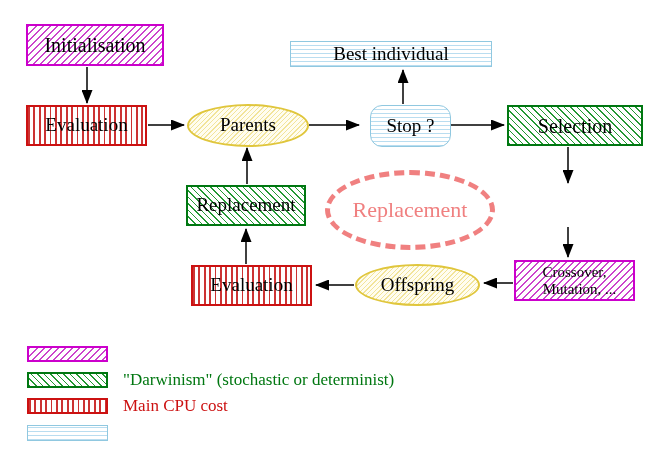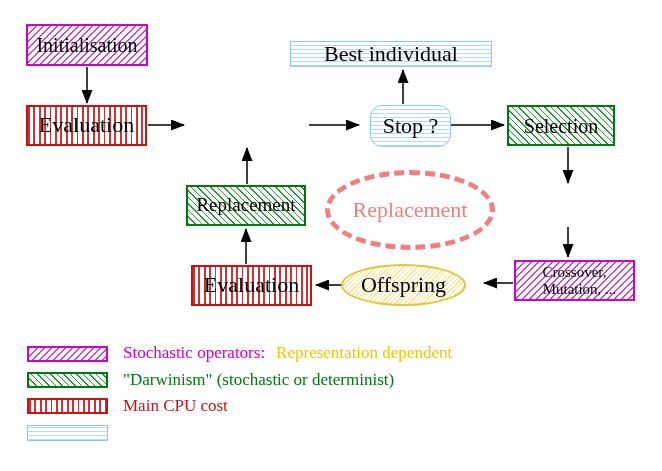--- a/index.html
+++ b/index.html
@@ -30,21 +30,21 @@
   }
   .ellipse-yellow{
     border:2px solid var(--yellow-border,#E0C63C);border-radius:50%;
     background:repeating-linear-gradient(135deg,#f2e49a 0,#f2e49a 1px,#fffdf0 1px,#fffdf0 3.3px);
   }
   .rounded{border-radius:12px;margin-left:8px;}
   .generation{
     border:5px dashed var(--salmon,#F08080);border-radius:50%;
     color:var(--salmon,#F08080);font-size:22px;background:transparent;
   }
-  .fs20{font-size:20px;} .fs21{font-size:22px;}
+  .fs20{font-size:20px;} .fs21{font-size:19px;}
   .crossover-label{font-size:15px;align-items:center;}
   .crossover-label .l2{display:block;text-indent:10px;}
   .legend-swatch{position:absolute;left:27px;width:81px;height:16px;box-sizing:border-box;}
   .legend-text{position:absolute;left:123px;font-size:17px;line-height:22px;white-space:nowrap;}
   .lt-magenta{color:var(--magenta,#CC00CC);}
   .lt-gold{color:var(--gold-text,#EEC900);margin-left:11px;}
   .lt-green{color:var(--dark-green,#007711);}
   .lt-red{color:var(--crimson,#CC1111);}
   .lt-cyan{color:var(--light-blue-text,#99CCEE);}
 </style>
@@ -65,66 +65,66 @@
     <line x1="444" y1="125" x2="504" y2="125" stroke="#000" stroke-width="1.5" marker-end="url(#ah)"></line>
     <line x1="403" y1="104" x2="403" y2="70" stroke="#000" stroke-width="1.5" marker-end="url(#ah)"></line>
     <line x1="568" y1="147" x2="568" y2="183" stroke="#000" stroke-width="1.5" marker-end="url(#ah)"></line>
     <line x1="568" y1="227" x2="568" y2="257" stroke="#000" stroke-width="1.5" marker-end="url(#ah)"></line>
     <line x1="513" y1="283" x2="484" y2="283" stroke="#000" stroke-width="1.5" marker-end="url(#ah)"></line>
     <line x1="354" y1="285" x2="316" y2="285" stroke="#000" stroke-width="1.5" marker-end="url(#ah)"></line>
     <line x1="246" y1="264" x2="246" y2="229" stroke="#000" stroke-width="1.5" marker-end="url(#ah)"></line>
     <line x1="247" y1="184" x2="247" y2="148" stroke="#000" stroke-width="1.5" marker-end="url(#ah)"></line>
   </svg>
 
-  <div class="node hatch-magenta fs20" style="left:26px;top:24px;width:122px;height:42px;">
+  <div class="node hatch-magenta fs20" style="left:26px;top:24px;width:138px;height:42px;">
     <span>Initialisation</span>
   </div>
 
   <div class="node lines-red fs21" style="left:26px;top:105px;width:121px;height:41px;">
     <span>Evaluation</span>
   </div>
 
+  <div class="node ellipse-yellow fs21" style="left:187px;top:104px;width:122px;height:43px;">
+    <span>Parents</span>
+  </div>
 
   <div class="node lines-cyan fs21" style="left:290px;top:41px;width:202px;height:26px;">
     <span>Best individual</span>
   </div>
 
   <div class="node lines-cyan rounded fs21" style="left:362px;top:105px;width:81px;height:42px;">
     <span>Stop ?</span>
   </div>
 
-  <div class="node hatch-green fs20" style="left:507px;top:105px;width:108px;height:41px;">
+  <div class="node hatch-green fs20" style="left:507px;top:105px;width:136px;height:41px;">
     <span>Selection</span>
   </div>
 
   <div class="node hatch-green" style="left:186px;top:185px;width:120px;height:41px;font-size:19px;">
     <span>Replacement</span>
   </div>
 
   <div class="node generation" style="left:325px;top:170px;width:170px;height:80px;">
     <span>Replacement</span>
   </div>
 
 
   <div class="node hatch-magenta crossover-label" style="left:514px;top:260px;width:121px;height:41px;">
     <span><span class="l1">Crossover,</span><span class="l2">Mutation, ...</span></span>
   </div>
 
-  <div class="node ellipse-yellow fs21" style="left:341px;top:264px;width:125px;height:42px;">
+  <div class="node ellipse-yellow fs21" style="left:355px;top:264px;width:125px;height:42px;">
     <span>Offspring</span>
   </div>
 
   <div class="node lines-red fs21" style="left:191px;top:265px;width:121px;height:41px;">
     <span>Evaluation</span>
   </div>
 
   <div class="legend-swatch hatch-magenta" style="top:346px;"></div>
-  <div class="legend-text" style="top:342px;">
-    <span class="lt-magenta">Stochastic operators:</span><span class="lt-gold">Representation dependent</span>
-  </div>
 
   <div class="legend-swatch hatch-green" style="top:372px;"></div>
   <div class="legend-text lt-green" style="top:369px;">"Darwinism" (stochastic or determinist)</div>
 
   <div class="legend-swatch lines-red" style="top:398px;"></div>
   <div class="legend-text lt-red" style="top:395px;">Main CPU cost</div>
 
   <div class="legend-swatch lines-cyan" style="top:425px;"></div>
 
 </div>

